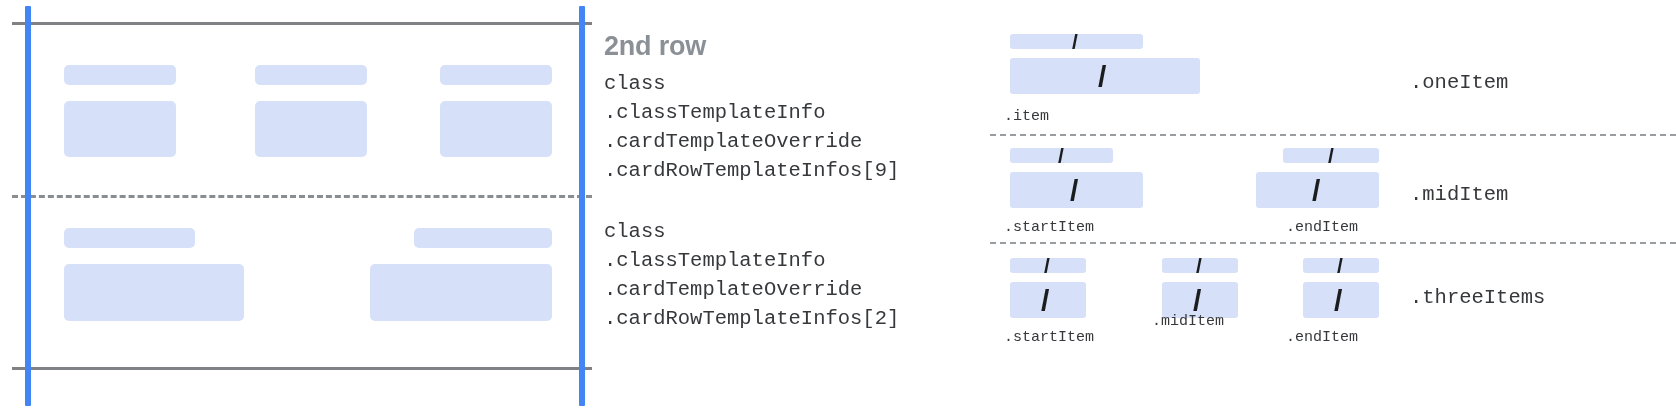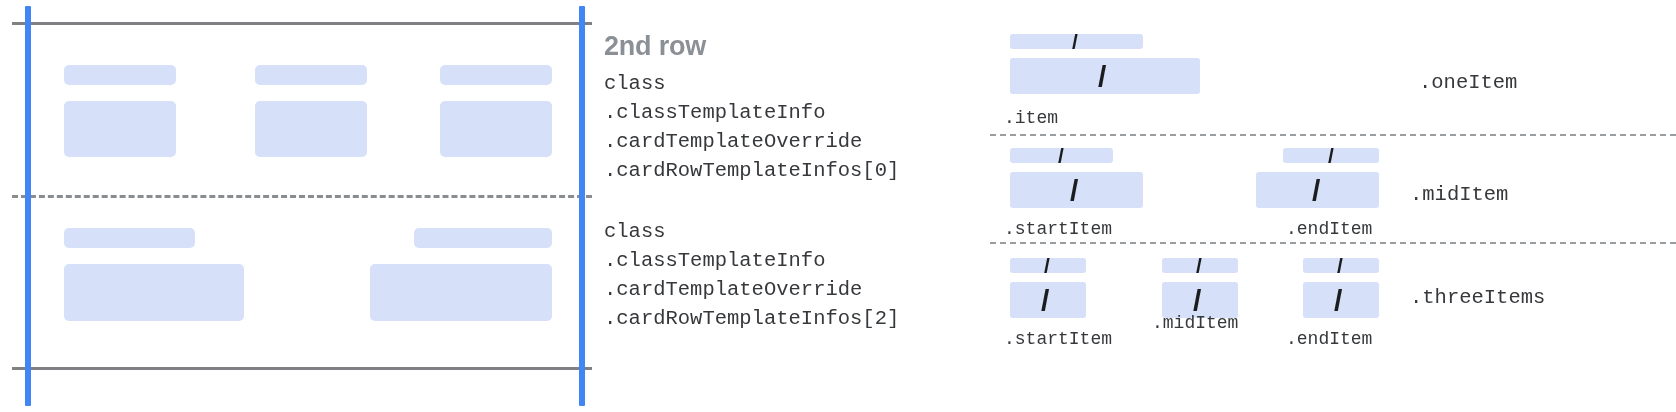--- a/index.html
+++ b/index.html
@@ -81,21 +81,21 @@
     font-weight: bold;
     color: #1b1c1e;
     line-height: 1;
   }
   .slot.small .slash { font-size: 21px; }
   .slot.big   .slash { font-size: 30px; }
 
   .rlabel {
     position: absolute;
     font-family: "Liberation Mono", monospace;
-    font-size: 18px;
+    font-size: 15px;
     color: #36383b;
     line-height: 1;
     white-space: pre;
   }
   .rlabel.sel {
     font-size: 20.5px;
   }
 
   .rdash {
     position: absolute;
@@ -140,21 +140,21 @@
     </div>
   </div>
 
   <div class="abs" style="left:604px;top:0;width:370px;height:412px;">
 
     <div class="abs" style="left:0;top:33px;">
       <div class="ann-title">2nd row</div>
       <div class="ann-code" style="margin-top:9px;">class</div>
       <div class="ann-code">.classTemplateInfo</div>
       <div class="ann-code">.cardTemplateOverride</div>
-      <div class="ann-code">.cardRowTemplateInfos[0]</div>
+      <div class="ann-code">.cardRowTemplateInfos[9]</div>
     </div>
 
     <div class="abs" style="left:0;top:208px;">
       <div class="ann-code" style="margin-top:9px;">class</div>
       <div class="ann-code">.classTemplateInfo</div>
       <div class="ann-code">.cardTemplateOverride</div>
       <div class="ann-code">.cardRowTemplateInfos[2]</div>
     </div>
   </div>
 
@@ -165,21 +165,21 @@
       <div class="slot small" style="left:24px;top:34px;width:133px;height:15px;">
         <span class="slash" style="left:62px;top:-3px;">/</span>
       </div>
 
       <div class="slot big" style="left:24px;top:58px;width:190px;height:36px;">
         <span class="slash" style="left:88px;top:4px;">/</span>
       </div>
 
       <div class="rlabel" style="left:18px;top:109px;">.item</div>
 
-      <div class="rlabel sel" style="left:424px;top:73px;margin-left:9px;">.oneItem</div>
+      <div class="rlabel sel" style="left:424px;top:73px;">.oneItem</div>
     </div>
 
     <div class="rdash" style="left:4px;top:134px;width:686px;"></div>
 
     <div class="rgroup" style="left:0;top:140px;width:690px;height:100px;">
 
       <div class="slot small" style="left:24px;top:8px;width:103px;height:15px;">
         <span class="slash" style="left:48px;top:-3px;">/</span>
       </div>
       <div class="slot big" style="left:24px;top:32px;width:133px;height:36px;">

